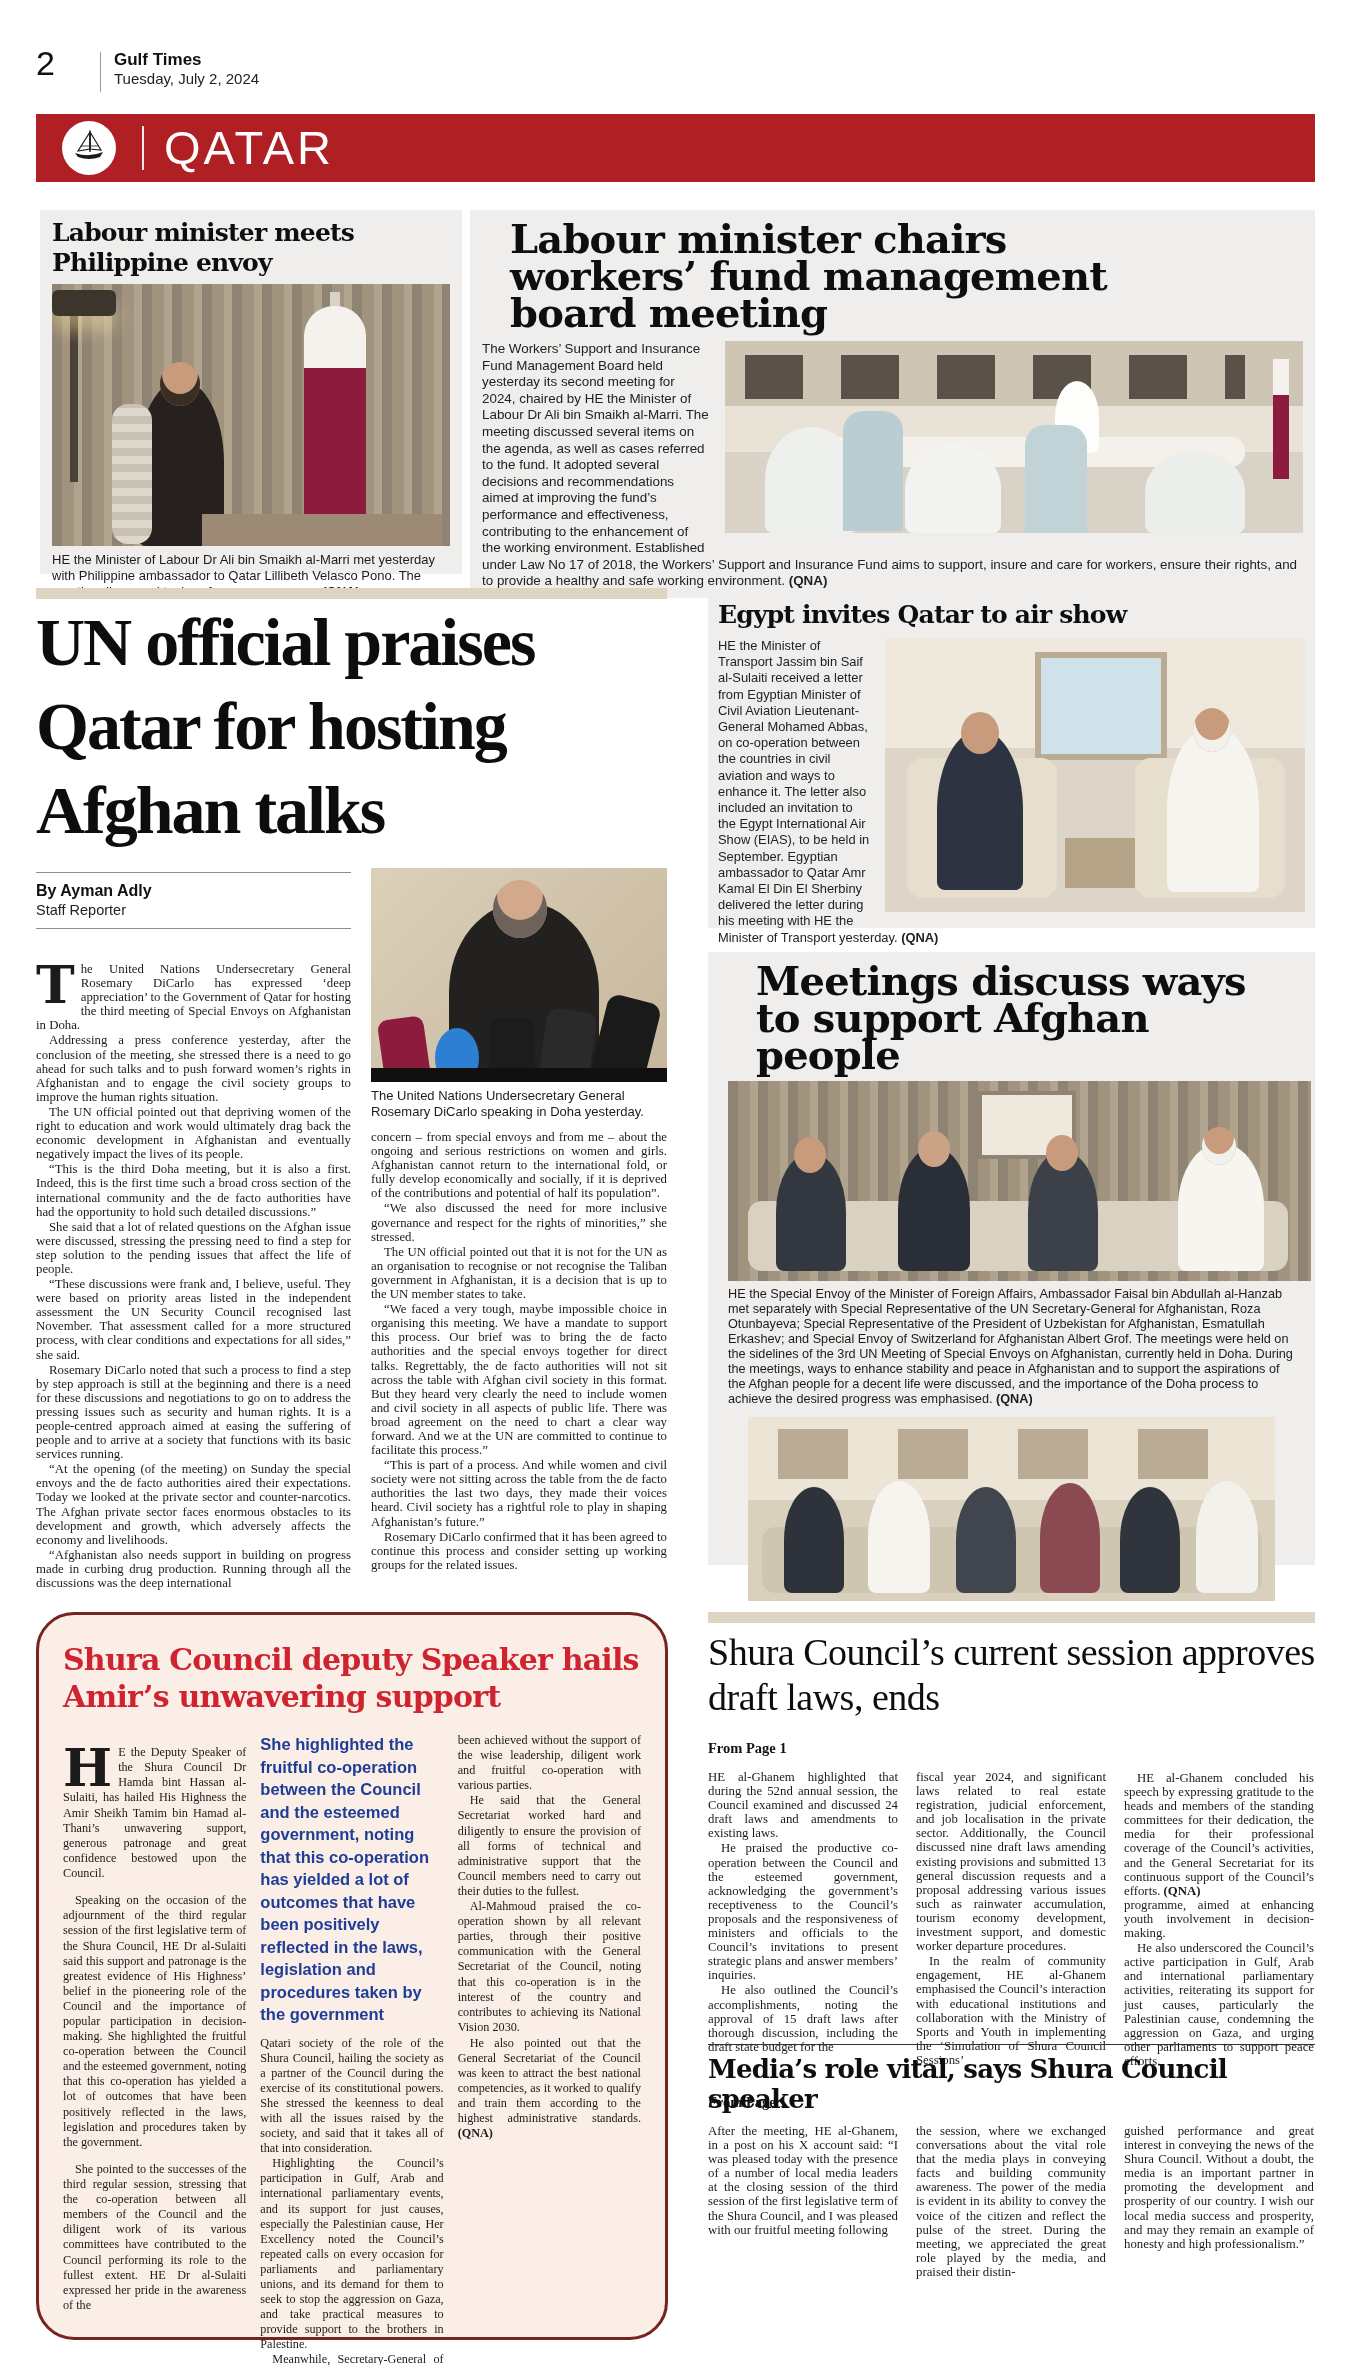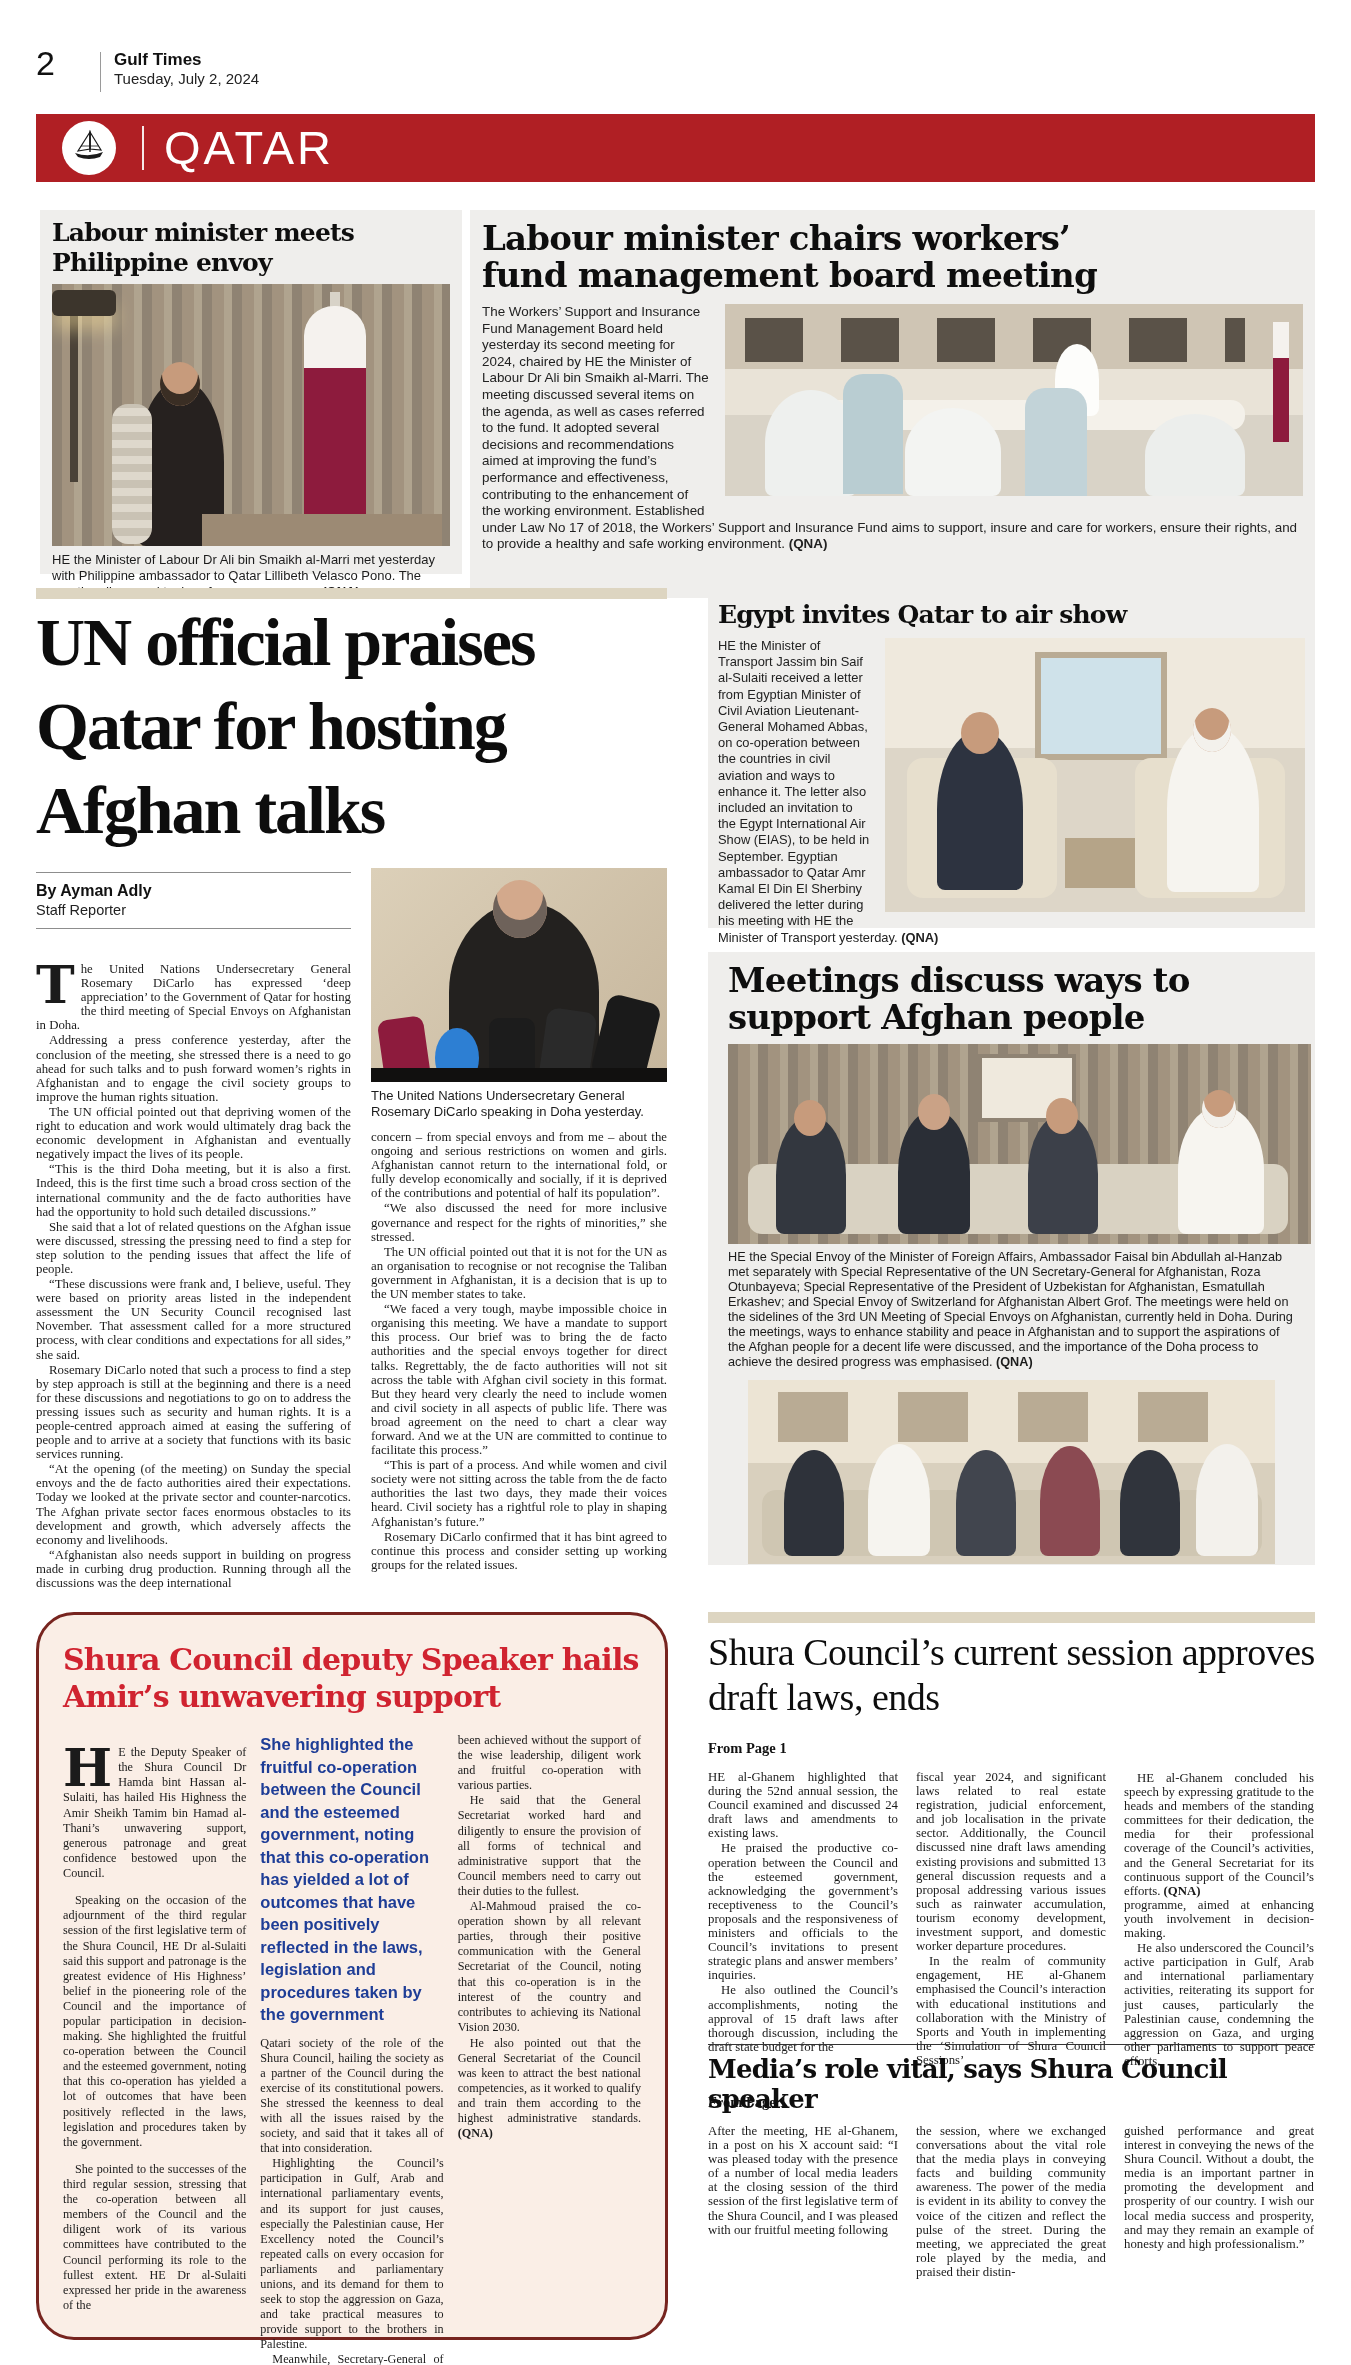--- a/index.html
+++ b/index.html
@@ -13,21 +13,21 @@
   .banner{position:absolute;left:36px;top:114px;width:1279px;height:68px;background:#b01f24;}
   .logo-circle{position:absolute;left:26px;top:7px;width:54px;height:54px;border-radius:50%;background:#fff;
                display:flex;align-items:center;justify-content:center;}
   .banner-vrule{position:absolute;left:106px;top:12px;width:2px;height:44px;background:rgba(255,255,255,.9);}
   .banner-title{position:absolute;left:128px;top:5px;font-size:47px;line-height:58px;color:#fff;
                 letter-spacing:3px;font-weight:400;}
   
   .gbox{position:absolute;background:#efeeec;}
   .slab{font-family:"DejaVu Serif",serif;font-weight:700;letter-spacing:-0.8px;color:#0e0e0e;}
   .boxhead-sm{font-size:25px;line-height:30px;}
-  .boxhead-lg{font-size:34px;line-height:37px;}
+  .boxhead-lg{font-size:40px;line-height:37px;margin-left:28px;}
   .caption{font-family:"Liberation Sans",sans-serif;font-size:13px;line-height:16px;color:#1c1c1c;}
   .credit{font-weight:700;}
   .sansbody{font-family:"Liberation Sans",sans-serif;font-size:13.4px;line-height:16.6px;color:#222;}
   
   .tanbar{position:absolute;height:11px;background:#ddd5c1;}
   .mainhead{position:absolute;left:36px;top:600px;width:640px;font-family:"Liberation Serif",serif;
             font-weight:700;font-size:68px;line-height:84px;letter-spacing:-2px;color:#0d0d0d;}
   .byline-block{position:absolute;left:36px;top:872px;width:315px;border-top:1px solid #8d8d8d;
                 border-bottom:1px solid #8d8d8d;padding:9px 0 10px 0;}
   .byline-name{font-size:16px;font-weight:700;color:#111;}
@@ -160,21 +160,21 @@
       <div class="prop" style="left:228px;top:130px;width:54px;height:84px;border-radius:12px;background:#1a1a1a;transform:rotate(14deg);"></div>
       <div class="prop" style="left:0px;top:200px;width:296px;height:14px;background:#11100f;"></div>
     </div>
     <div class="caption" style="margin:6px 0 10px 0;">The United Nations Undersecretary General Rosemary DiCarlo speaking in Doha yesterday.</div>
     <div class="news">
         <p>concern – from special envoys and from me – about the ongoing and serious restrictions on women and girls. Afghanistan cannot return to the international fold, or fully develop economically and socially, if it is deprived of the contributions and potential of half its population”.</p>
         <p>“We also discussed the need for more inclusive governance and respect for the rights of minorities,” she stressed.</p>
         <p>The UN official pointed out that it is not for the UN as an organisation to recognise or not recognise the Taliban government in Afghanistan, it is a decision that is up to the UN member states to take.</p>
         <p>“We faced a very tough, maybe impossible choice in organising this meeting. We have a mandate to support this process. Our brief was to bring the de facto authorities and the special envoys together for direct talks. Regrettably, the de facto authorities will not sit across the table with Afghan civil society in this format. But they heard very clearly the need to include women and civil society in all aspects of public life. There was broad agreement on the need to chart a clear way forward. And we at the UN are committed to continue to facilitate this process.”</p>
         <p>“This is part of a process. And while women and civil society were not sitting across the table from the de facto authorities the last two days, they made their voices heard. Civil society has a rightful role to play in shaping Afghanistan’s future.”</p>
-        <p>Rosemary DiCarlo confirmed that it has bint agreed to continue this process and consider setting up working groups for the related issues.</p>
+        <p>Rosemary DiCarlo confirmed that it has been agreed to continue this process and consider setting up working groups for the related issues.</p>
       </div>
   </div>
 
   <div class="gbox" style="left:708px;top:592px;width:607px;height:336px;padding:8px 10px;box-sizing:border-box;">
     <div class="slab boxhead-sm">Egypt invites Qatar to air show</div>
     <div style="margin-top:8px;">
       <div class="photo" style="float:right;width:420px;height:274px;margin:0 0 4px 14px;background:linear-gradient(180deg,#efe9dd 0 40%,#ddd6c8 40%);">
         <div class="prop" style="left:150px;top:14px;width:120px;height:96px;background:#cfe2ea;border:6px solid #b9ab94;"></div>
         <div class="prop" style="left:22px;top:120px;width:150px;height:140px;border-radius:16px;background:#e7dfcd;"></div>
         <div class="prop" style="left:250px;top:120px;width:150px;height:140px;border-radius:16px;background:#e7dfcd;"></div>

